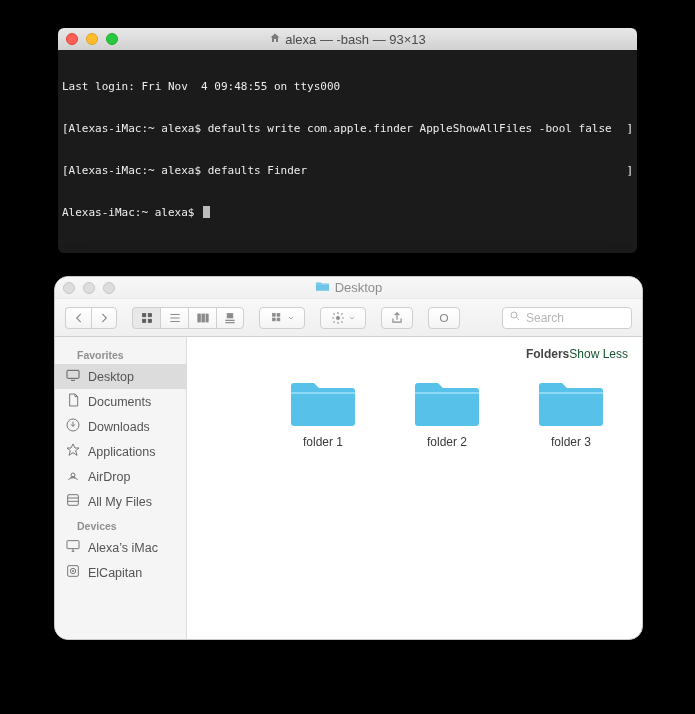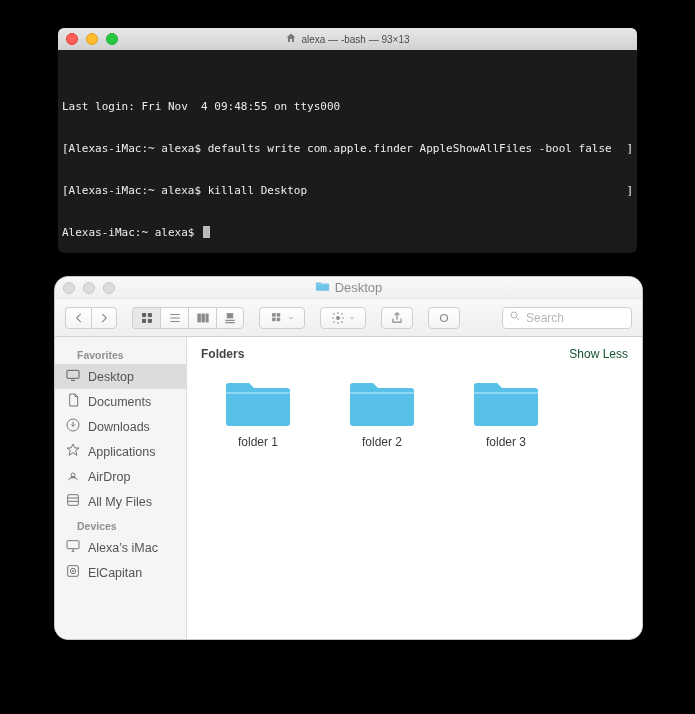--- a/index.html
+++ b/index.html
@@ -35,33 +35,32 @@
   }
   .traffic span {
     width: 12px; height: 12px; border-radius: 50%;
     display: inline-block;
   }
   .tl-red    { background:#ff5f57; border:1px solid #e14035;}
   .tl-yellow { background:#ffbd2e; border:1px solid #dfa022;}
   .tl-green  { background:#28c940; border:1px solid #1dad2c;}
   .term-title {
     position: absolute; left:0; right:0; text-align:left;
-    font-size: 10px; color:#4a4a4a;
+    font-size: 13px; color:#4a4a4a;
     display:flex; align-items:center; justify-content:center; gap:4px;
     pointer-events:none;
   }
   .home-icon svg { width:12px; height:12px; fill:#7a7a7a; }
   .term-body {
     font-family: "Menlo", monospace;
     font-size: 11px;
     line-height: 14px;
     color: #eee;
     padding: 2px 4px;
     white-space: pre;
-    margin-top: 20px;
   }
   .term-line { display:flex; }
   .term-line .br { margin-left:auto; }
   .cursor {
     display:inline-block; width:7px; height:12px;
     background:#bbb; vertical-align:text-bottom; margin-left:2px;
   }
 
   
   .finder {
@@ -138,21 +137,21 @@
     padding:3px 8px 3px 10px;
   }
   .sb-item.selected {
     background:#dcdcdc;
   }
   .sb-item svg { width:16px; height:16px; fill:none; stroke:#6f6f6f; stroke-width:1.4;}
   .sb-item.selected svg{ stroke:#555;}
   .sb-item .lbl{ flex:1; white-space:nowrap; overflow:hidden; text-overflow:ellipsis;}
 
   .content {
-    flex:1; display:flex; flex-direction:column;
+    flex:1; display:flex; flex-direction:column;align-items:flex-end;
   }
   .section-head {
     display:flex; align-items:baseline; padding:10px 14px 4px;
     font-size:12px; color:#444;
   }
   .section-head .title{font-weight:600;}
   .section-head .more{margin-left:auto; color:#14532d; font-size:12px;}
   .grid {
     display:flex; gap:42px; padding:10px 30px;
   }
@@ -184,21 +183,21 @@
   <div class="term-body">
     <div class="term-line">
       <span>Last login: Fri Nov  4 09:48:55 on ttys000</span>
       <span class="br"></span>
     </div>
     <div class="term-line">
       <span>[Alexas-iMac:~ alexa$ defaults write com.apple.finder AppleShowAllFiles -bool false</span>
       <span class="br">]</span>
     </div>
     <div class="term-line">
-      <span>[Alexas-iMac:~ alexa$ killall Desktop</span>
+      <span>[Alexas-iMac:~ alexa$ defaults Finder</span>
       <span class="br">]</span>
     </div>
     <div class="term-line">
       <span>Alexas-iMac:~ alexa$ </span><span class="cursor"></span>
     </div>
   </div>
 </div>
 
 <div class="finder">
   <div class="fin-titlebar">

